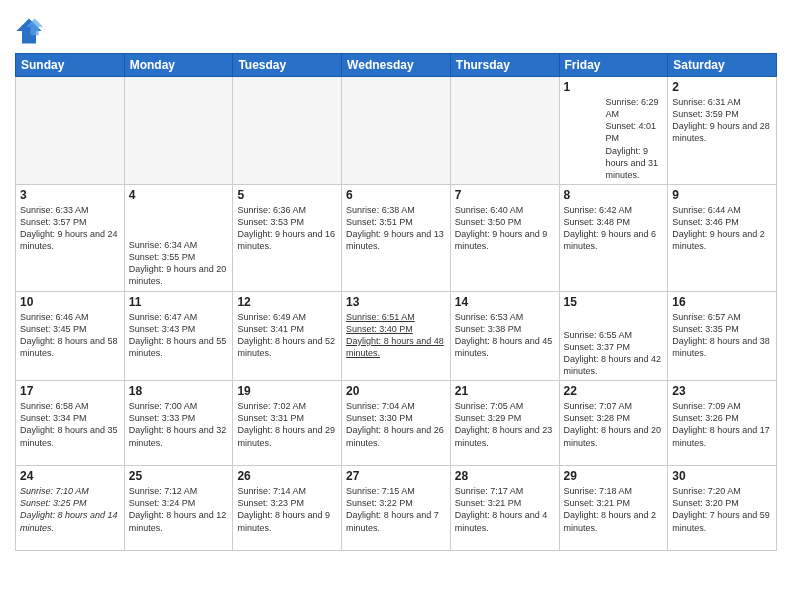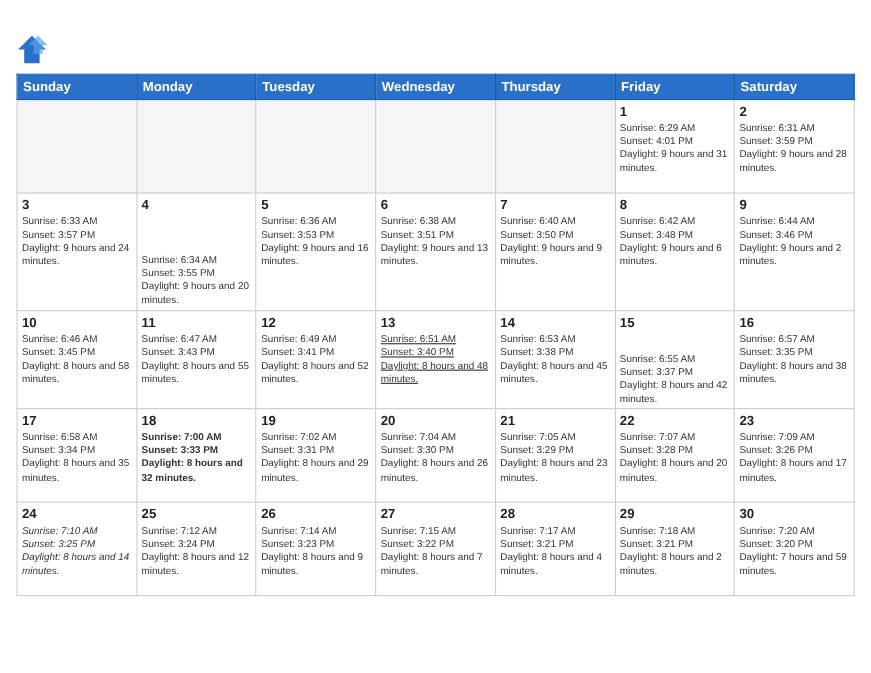--- a/index.html
+++ b/index.html
@@ -6,21 +6,21 @@
     body {
       font-family: Arial, sans-serif;
       background: #fff;
       width: 792px;
       height: 612px;
       overflow: hidden;
     }
     .page {
       width: 792px;
       height: 476px;
-      padding: 26px 15px;
+      padding: 12px 15px;
     }
     .header {
       display: flex;
       justify-content: space-between;
       align-items: flex-start;
       margin-bottom: 8px;
     }
     .logo {
       display: flex;
       align-items: center;
@@ -136,21 +136,21 @@
     </thead>
     <tbody id="calendar-body">
     <tr class="week-row">
           <td class="empty"></td>
           <td class="empty"></td>
           <td class="empty"></td>
           <td class="empty"></td>
           <td class="empty"></td>
           <td>
             <span class="day-number">1</span>
-            <div class="day-info" style="white-space: pre-line;">Sunrise: 6:29 AM
+            <div class="day-info" style="white-space: pre-line; margin-left: 42px;">Sunrise: 6:29 AM
 Sunset: 4:01 PM
 Daylight: 9 hours and 31 minutes.</div>
           </td>
           <td>
             <span class="day-number">2</span>
             <div class="day-info" style="white-space: pre-line;">Sunrise: 6:31 AM
 Sunset: 3:59 PM
 Daylight: 9 hours and 28 minutes.</div>
           </td>
         </tr>
@@ -244,21 +244,21 @@
         </tr>
         <tr class="week-row">
           <td>
             <span class="day-number">17</span>
             <div class="day-info" style="white-space: pre-line;">Sunrise: 6:58 AM
 Sunset: 3:34 PM
 Daylight: 8 hours and 35 minutes.</div>
           </td>
           <td>
             <span class="day-number">18</span>
-            <div class="day-info" style="white-space: pre-line; font-weight: bold;">Sunrise: 7:00 AM
+            <div class="day-info" style="white-space: pre-line;">Sunrise: 7:00 AM
 Sunset: 3:33 PM
 Daylight: 8 hours and 32 minutes.</div>
           </td>
           <td>
             <span class="day-number">19</span>
             <div class="day-info" style="white-space: pre-line;">Sunrise: 7:02 AM
 Sunset: 3:31 PM
 Daylight: 8 hours and 29 minutes.</div>
           </td>
           <td>

